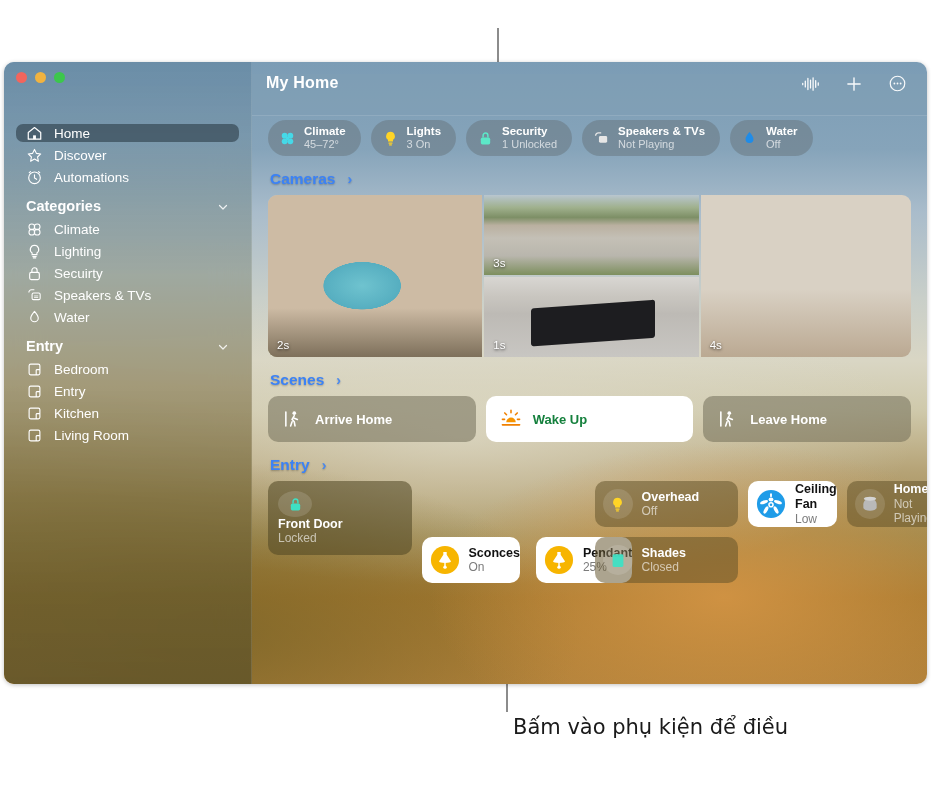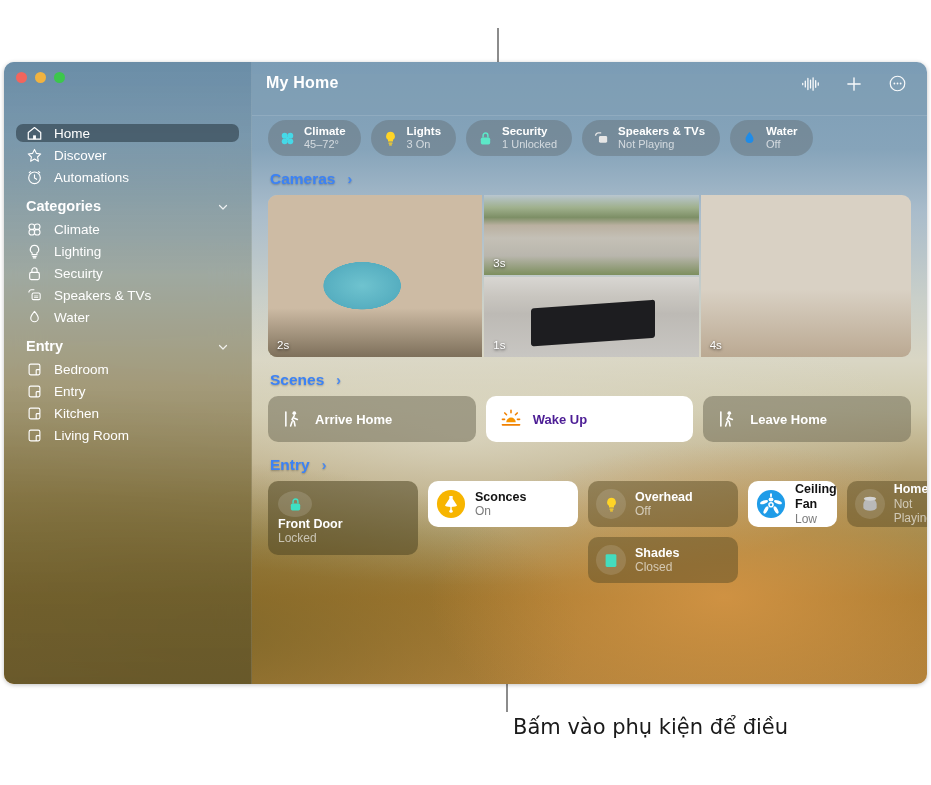--- a/index.html
+++ b/index.html
@@ -172,27 +172,27 @@
 
   
   #scenes { display: flex; gap: 10px; }
   .scene {
     flex: 1; height: 46px; border-radius: 10px;
     display: flex; align-items: center; gap: 11px; padding-left: 14px;
     background: rgba(110,105,85,.52);
   }
   .scene.on { background: #ffffff; }
   .scene-name { color: #fff; font-size: 13px; font-weight: bold; }
-  .scene.on .scene-name { color: #4c1d95; }
+  .scene.on .scene-name { color: #15803d; }
   .scene-ico { width: 22px; height: 22px; flex: none; }
 
   
   #entry-grid { display: flex; gap: 10px; }
   #entry-col-a { width: 163px; }
-  #entry-col-b { width: 163px; display: flex; flex-direction: column; gap: 16px; }
+  #entry-col-b { width: 163px; display: flex; flex-direction: row; gap: 16px; align-items: flex-end; }
   #entry-col-c { width: 163px; display: flex; flex-direction: column; gap: 10px; }
   #entry-col-d { width: 163px; display: flex; flex-direction: row; gap: 10px; }
 
   .tile-big {
     height: 74px; border-radius: 10px; padding: 10px;
     background: rgba(78,70,34,.55);
     display: flex; flex-direction: column; justify-content: space-between;
   }
   .tile-big .badge {
     width: 34px; height: 34px; border-radius: 50%;
@@ -576,20 +576,35 @@
                     <circle cx="16" cy="16" r="15" fill="#f7b500"></circle>
                   <path d="M14.2 7.4h3.6v3.1l4.3 6.6H9.9l4.3-6.6z" fill="#fff"></path>
                   <ellipse cx="16" cy="17.6" rx="6.4" ry="1.5" fill="#fff"></ellipse>
                   <path d="M16 19.1v3.3" stroke="#fff" stroke-width="1.5" stroke-linecap="round"></path>
                   <circle cx="16" cy="23.6" r="1.8" fill="#fff"></circle>
                 </svg>
               </span>
               <span class="tile-txt">
                 <span class="t-name" style="display:block">Sconces</span>
                 <span class="t-sub" style="display:block">On</span>
+              </span>
+            </div>
+            <div class="tile on">
+              <span class="ico-circ">
+                <svg width="30" height="30" viewBox="0 0 32 32">
+                    <circle cx="16" cy="16" r="15" fill="#f7b500"></circle>
+                  <path d="M14.2 7.4h3.6v3.1l4.3 6.6H9.9l4.3-6.6z" fill="#fff"></path>
+                  <ellipse cx="16" cy="17.6" rx="6.4" ry="1.5" fill="#fff"></ellipse>
+                  <path d="M16 19.1v3.3" stroke="#fff" stroke-width="1.5" stroke-linecap="round"></path>
+                  <circle cx="16" cy="23.6" r="1.8" fill="#fff"></circle>
+                </svg>
+              </span>
+              <span class="tile-txt">
+                <span class="t-name" style="display:block">Pendant</span>
+                <span class="t-sub" style="display:block">25%</span>
               </span>
             </div>
           </div>
 
           <div id="entry-col-c">
             <div class="tile">
               <span class="ico-circ">
                 <svg width="17" height="17" viewBox="0 0 24 24" fill="#ffd426">
                     <path d="M12 2.6a6.2 6.2 0 0 0-3.5 11.3v2.4h7V13.9A6.2 6.2 0 0 0 12 2.6z"></path>
                     <rect x="9" y="17.6" width="6" height="1.7" rx=".8"></rect>

